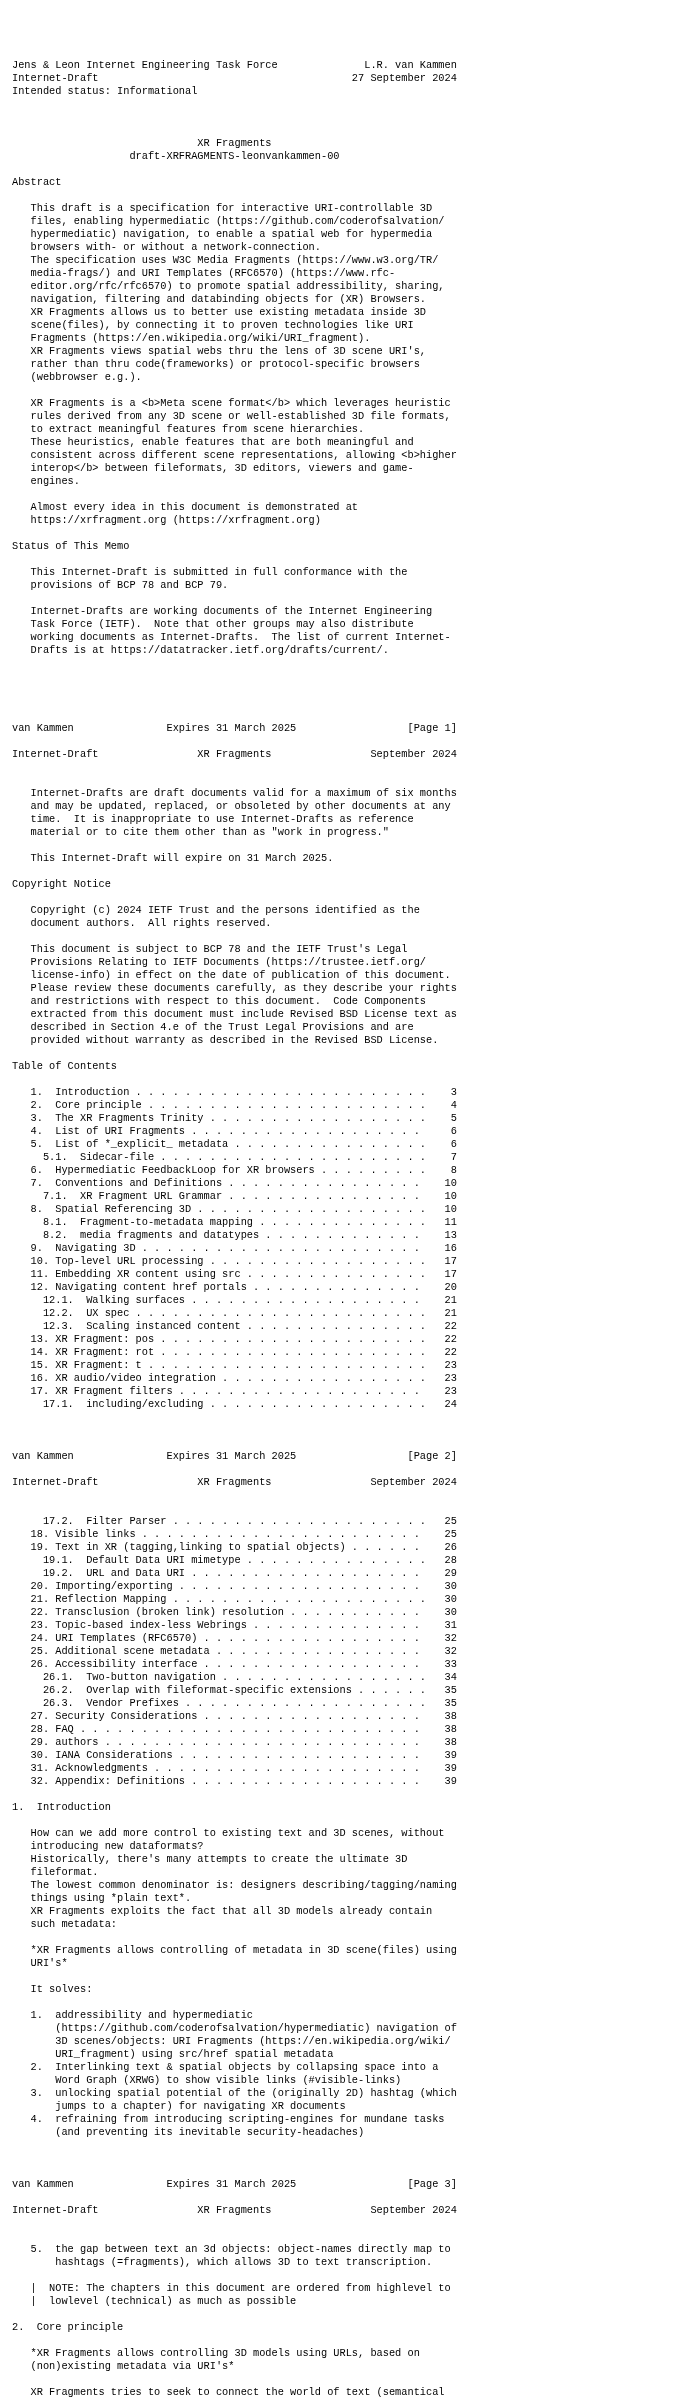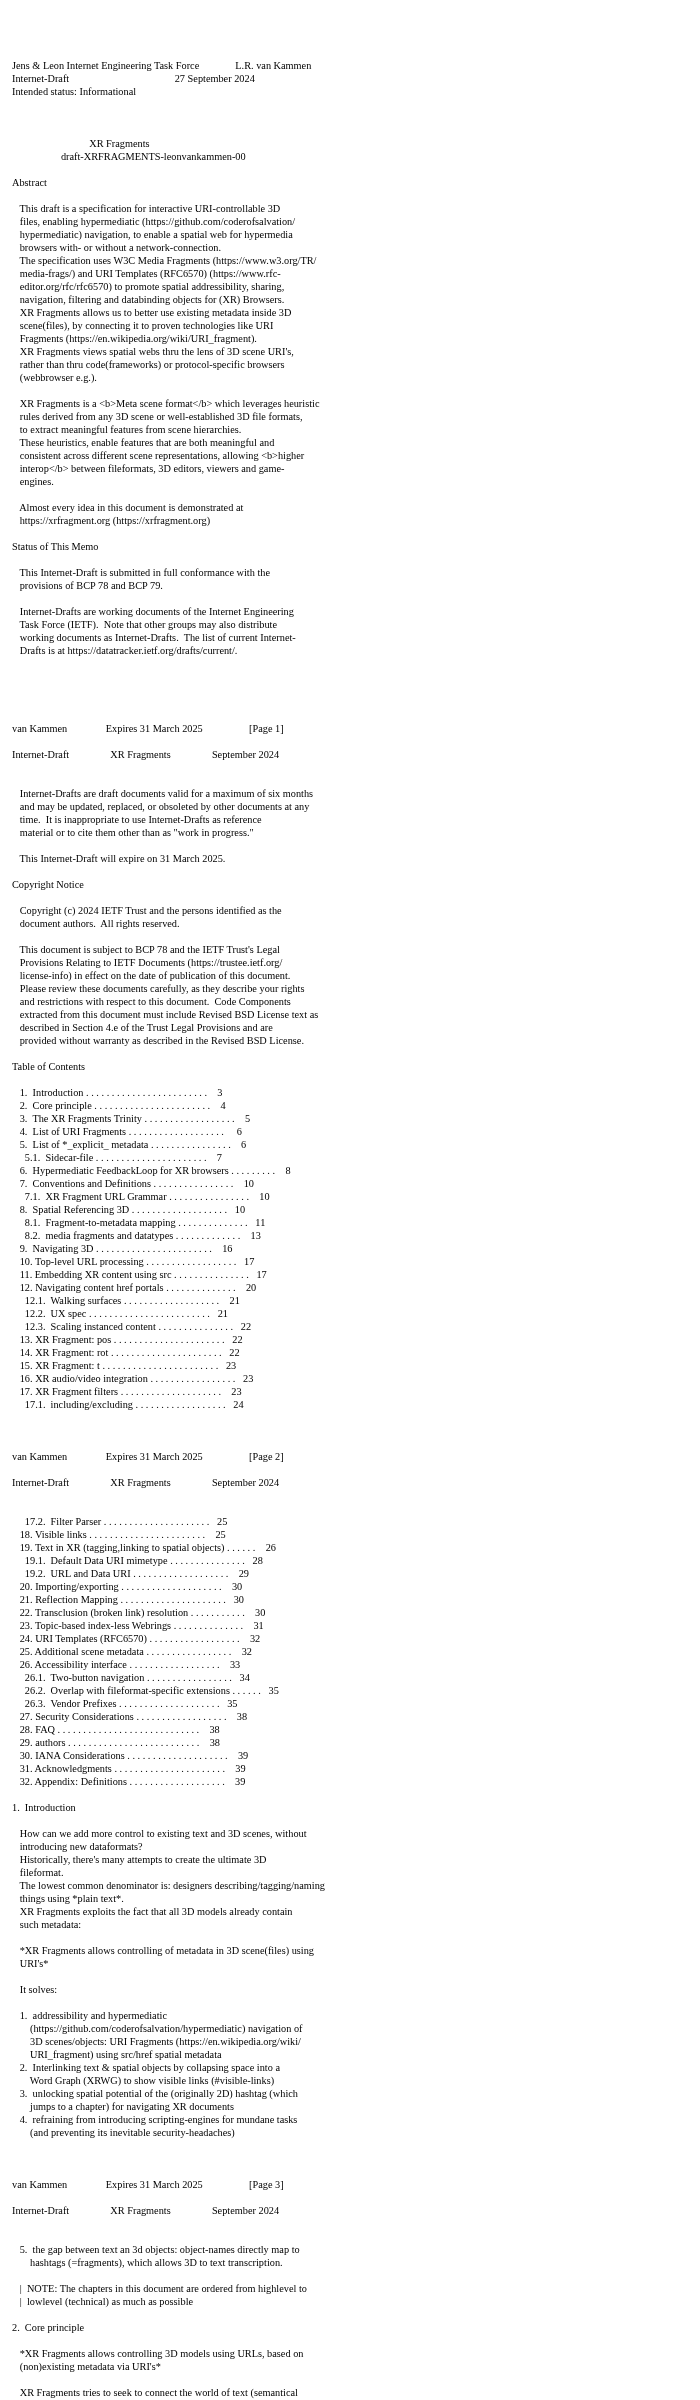--- a/index.html
+++ b/index.html
@@ -3,21 +3,21 @@
 <meta charset="utf-8">
 <style>
   html,body{margin:0;padding:0;background:#ffffff;}
   .page{
     position:relative;
     width:700px;
     height:2400px;
     background:#ffffff;
     color:#000000;
     overflow:hidden;
-    font-family:Liberation Serif, serif;
+    font-family:Liberation Mono, monospace;
     font-size:10.3px;
     line-height:13px;
   }
   .doc{
     position:absolute;
     top:59px;
     left:12px;
     white-space:pre;
   }
   .ln{height:13px;}

